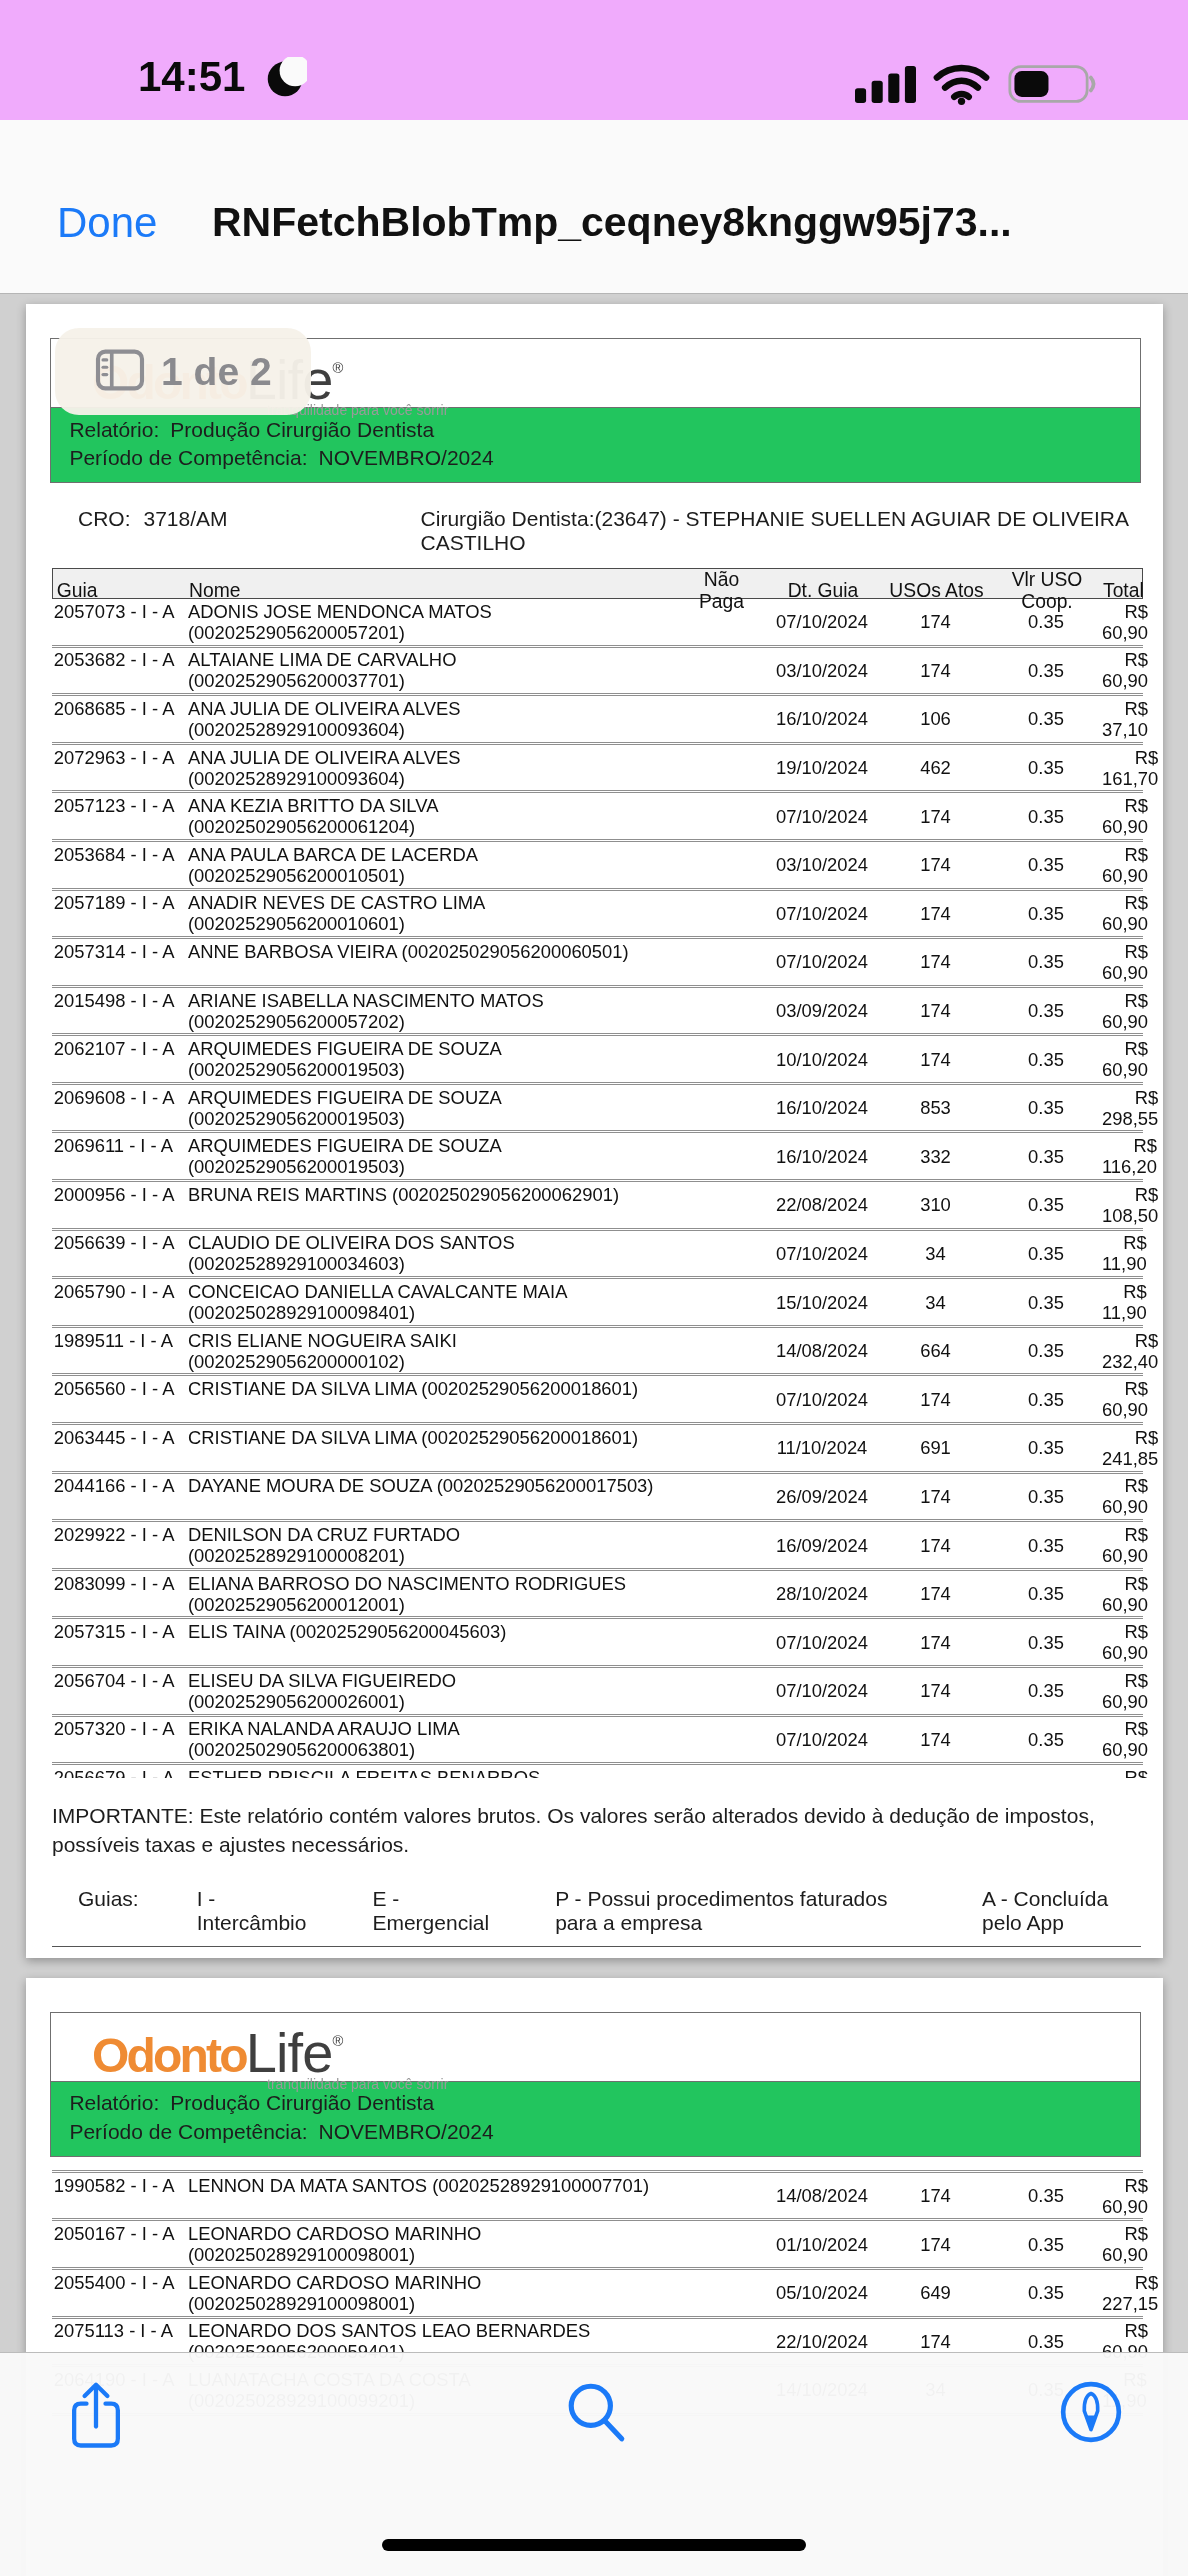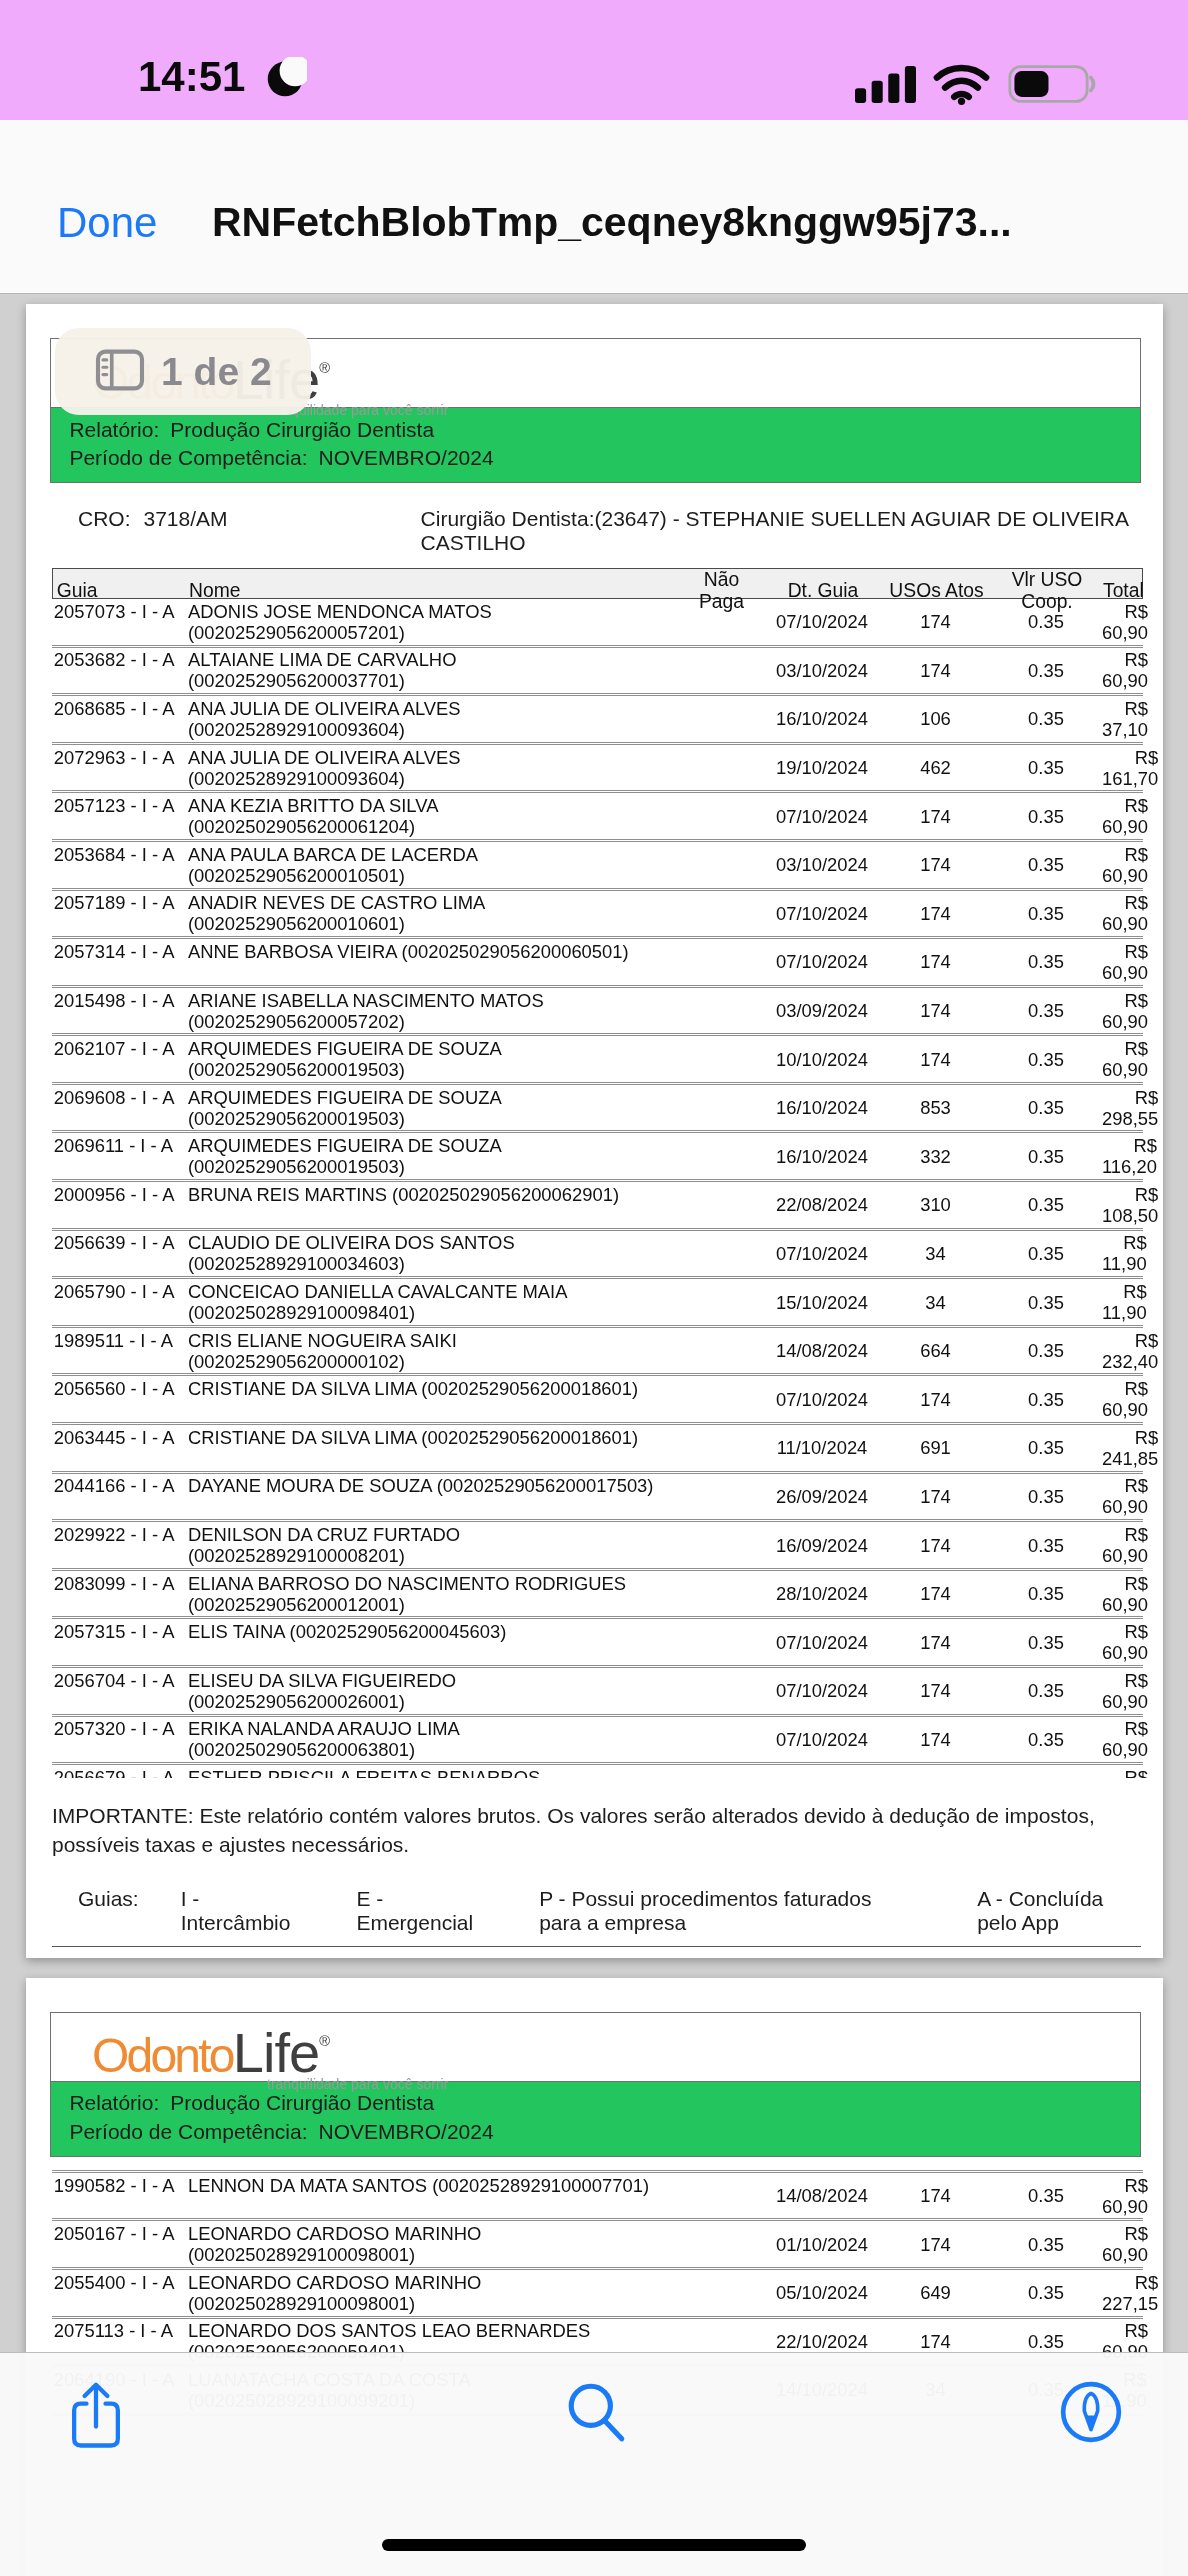--- a/index.html
+++ b/index.html
@@ -14,21 +14,21 @@
   .done-btn { position:absolute; left:57px; top:79px; font-size:42px; color:#1b7af8; background:none; border:none; cursor:pointer; font-family:inherit; }
   .nav-title { position:absolute; left:212px; top:79px; font-size:41px; font-weight:700; color:#111;
     max-width:949px; white-space:nowrap; overflow:hidden; }
   .viewer { position:absolute; left:0; top:295px; width:1188px; height:2281px; background:#d0d0d0; }
   .page { position:absolute; left:26px; width:1137px; background:#fff; box-shadow:0 2.8px 9.2px rgba(0,0,0,0.3); }
   .page1 { top:9.2px; height:1654px; overflow:hidden; }
   .page2 { top:1683px; height:608px; overflow:hidden; }
   .hdr-box { margin:34px 22px 0 24px; border:1.8px solid #6f6f6f; }
   .logo-area { padding:7.4px 0 5.5px 41px; height:68px; position:relative; }
   .logo-line { white-space:nowrap; }
-  .logo-odonto { font-size:48px; font-weight:400; color:#ef8b33; letter-spacing:-2.8px; }
+  .logo-odonto { font-size:48px; font-weight:700; color:#ef8b33; letter-spacing:-2.8px; }
   .logo-life { font-size:56px; font-weight:400; color:#3f3f3f; letter-spacing:-0.9px;text-align:right; }
   .logo-reg { font-size:14.7px; color:#3f3f3f; vertical-align:26px; }
   .logo-tagline { font-size:14px; color:#9a9a9a; margin:-9.2px 0 0 175px; }
   .hdr-info { background:#22c55e; border-top:1.8px solid #6f6f6f; padding:7.4px 0 9.2px 18.4px; }
   .hdr-info-line { font-size:21px; color:#1d1d1d; line-height:28.6px; }
   .hdr-info-line .lbl { margin-right:11px; }
   .cro-line { margin:24px 0 0 52px; font-size:21px; color:#1d1d1d; display:flex; }
   .cro-lbl { margin-right:13px; }
   .dentist-group { margin-left:193px; }
   .tbl { margin:13px 20px 0 26px; }
@@ -45,21 +45,21 @@
   .c-date { text-align:center; }
   .c-usos { text-align:center; }
   .c-vlr { text-align:center; }
   .c-total { text-align:right; padding-right:3.7px; }
   .h-guia { padding-left:3.7px; } .h-nome { }
   .h-nao,.h-date,.h-usos,.h-vlr { text-align:center; }
   .h-total { text-align:right; padding-right:3.7px; }
   .p2-tbl { border-top:3.7px double #8f8f8f; }
   .p1-footer { position:absolute; left:0; bottom:0; width:100%; background:#fff; padding:24px 22px 0 26px; height:180px; }
   .important { font-size:21px; color:#1d1d1d; line-height:28.6px; width:1050px; }
-  .legend { display:flex; gap:0; font-size:21px; color:#1d1d1d; margin:28px 0 0 26px; }
+  .legend { display:flex; gap:16px; font-size:21px; color:#1d1d1d; margin:28px 0 0 26px; }
   .legend-lbl { margin-right:42px; }
   .legend span + span { }
   .legend-items { display:flex; gap:66px; }
   .foot-rule { border-top:1.8px solid #555; margin-top:11px; }
   .pill { position:absolute; left:55px; top:33px; width:256px; height:87px; background:rgba(246,241,233,0.96);
     border-radius:24px; display:flex; align-items:center; justify-content:center; gap:14.7px; z-index:6; border:none; cursor:pointer; }
   .pill-label { font-size:39px; font-weight:600; color:#8a8a8e; font-family:inherit; }
   .toolbar { position:absolute; left:0; top:2352px; width:1188px; height:224px;
     background:rgba(249,249,249,0.97); border-top:0.9px solid #bcbcbc; z-index:12; }
   .tb-btn { position:absolute; top:26px; background:none; border:none; cursor:pointer; }

